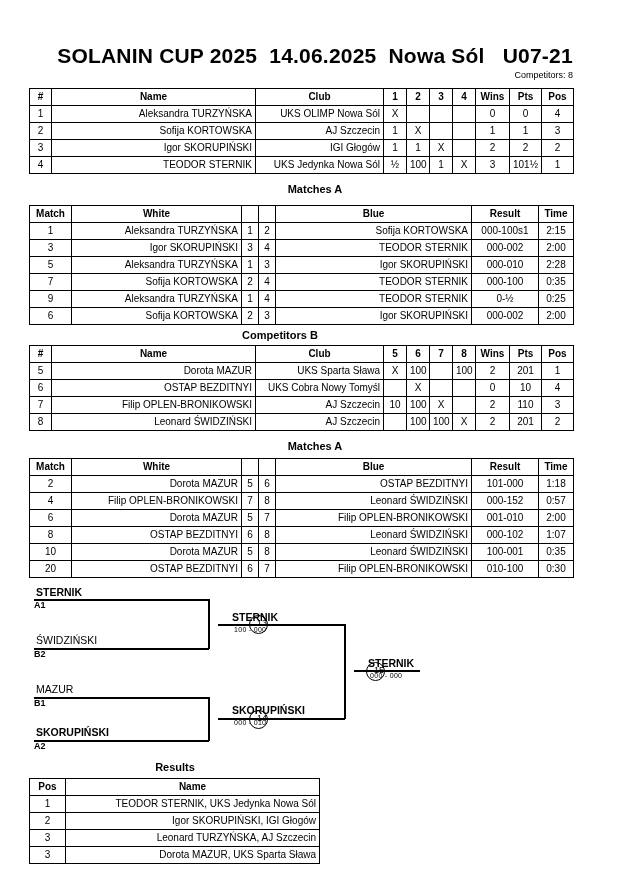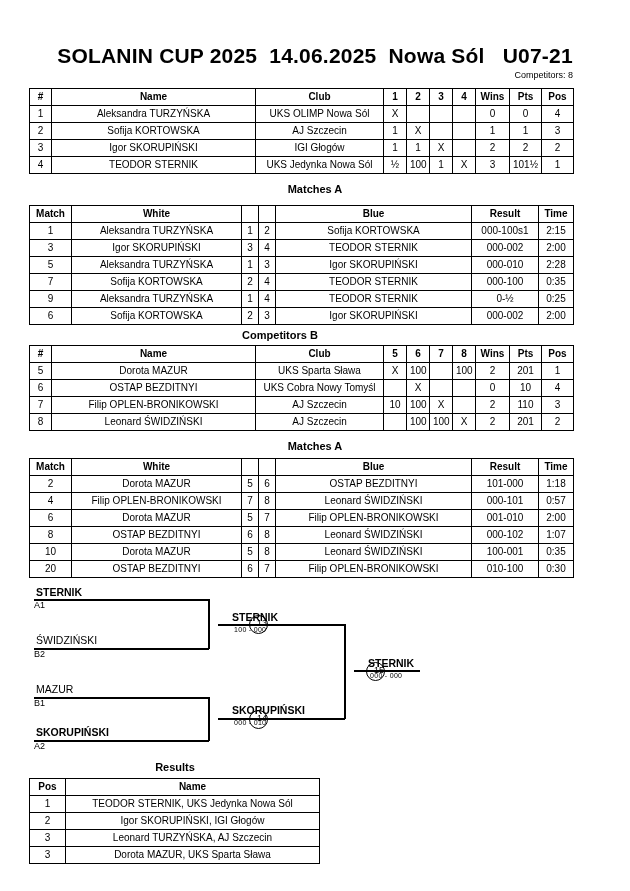--- a/index.html
+++ b/index.html
@@ -60,21 +60,21 @@
     overflow: visible;
     white-space: nowrap;
     box-sizing: border-box;
   }
   .tbl thead th {
     font-weight: bold;
     text-align: center;
     border-bottom: 1.6px solid #000;
   }
   .c  { text-align: center; }
-  .l  { text-align: center; }
+  .l  { text-align: right; }
   .b  { font-weight: bold; }
   .thick-l { border-left: 1.6px solid #000 !important; margin-top: 32px; }
 
   
   .bracket {
     position: absolute;
     left: 0;
     top: 578px;
     width: 630px;
     height: 175px;
@@ -89,20 +89,21 @@
     position: absolute;
     font-size: 10.5px;
     font-weight: bold;
     white-space: nowrap;
   }
   .bk-name.loser { font-weight: normal; }
   .bk-seed {
     position: absolute;
     font-size: 9px;
     white-space: nowrap;
+    font-weight: bold;
   }
   .bk-score {
     position: absolute;
     font-size: 7px;
     letter-spacing: 0.3px;
     white-space: nowrap;
   }
   .bk-circle {
     position: absolute;
     width: 17px;
@@ -398,21 +399,21 @@
         <td class="l">OSTAP BEZDITNYI</td>
         <td class="c">101-000</td>
         <td class="c">1:18</td>
       </tr>
       <tr>
         <td class="c">4</td>
         <td class="l">Filip OPLEN-BRONIKOWSKI</td>
         <td class="c">7</td>
         <td class="c">8</td>
         <td class="l b">Leonard ŚWIDZIŃSKI</td>
-        <td class="c">000-101</td>
+        <td class="c">000-152</td>
         <td class="c">0:57</td>
       </tr>
       <tr>
         <td class="c">6</td>
         <td class="l">Dorota MAZUR</td>
         <td class="c">5</td>
         <td class="c">7</td>
         <td class="l b">Filip OPLEN-BRONIKOWSKI</td>
         <td class="c">001-010</td>
         <td class="c">2:00</td>

